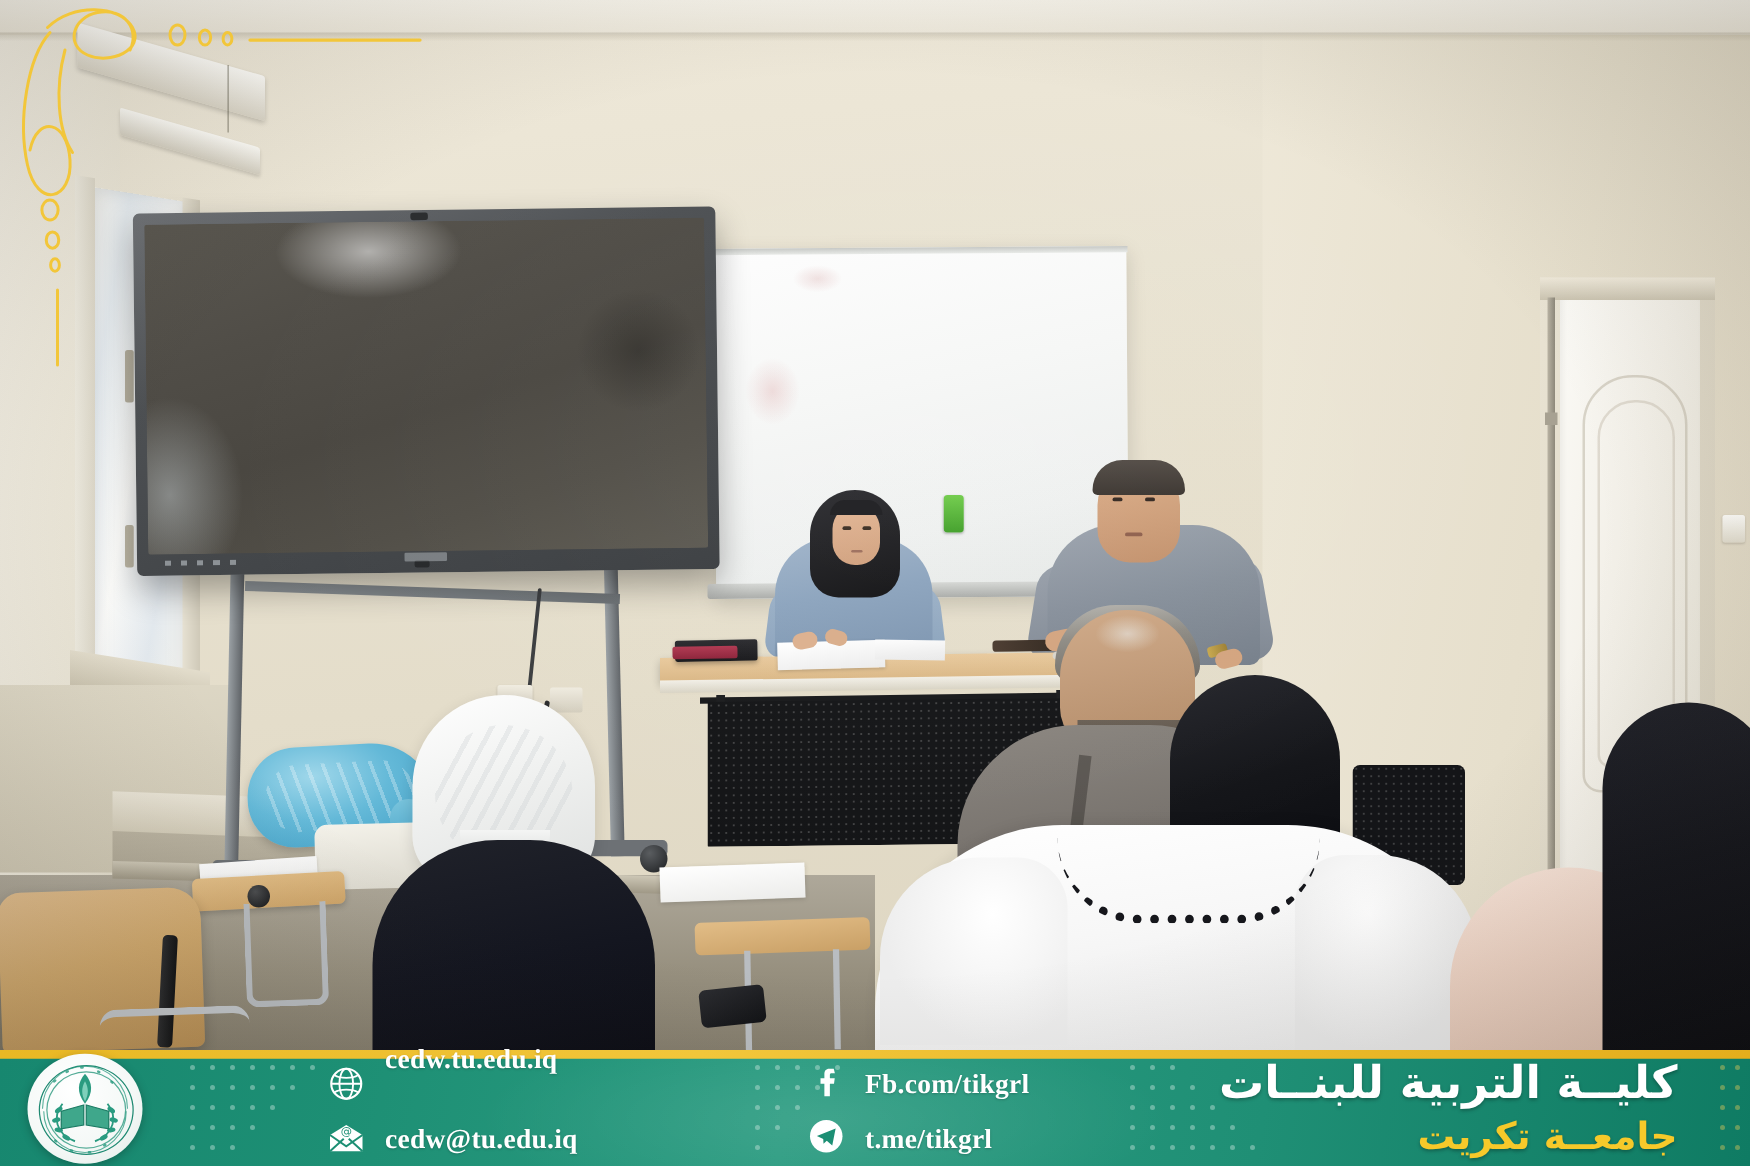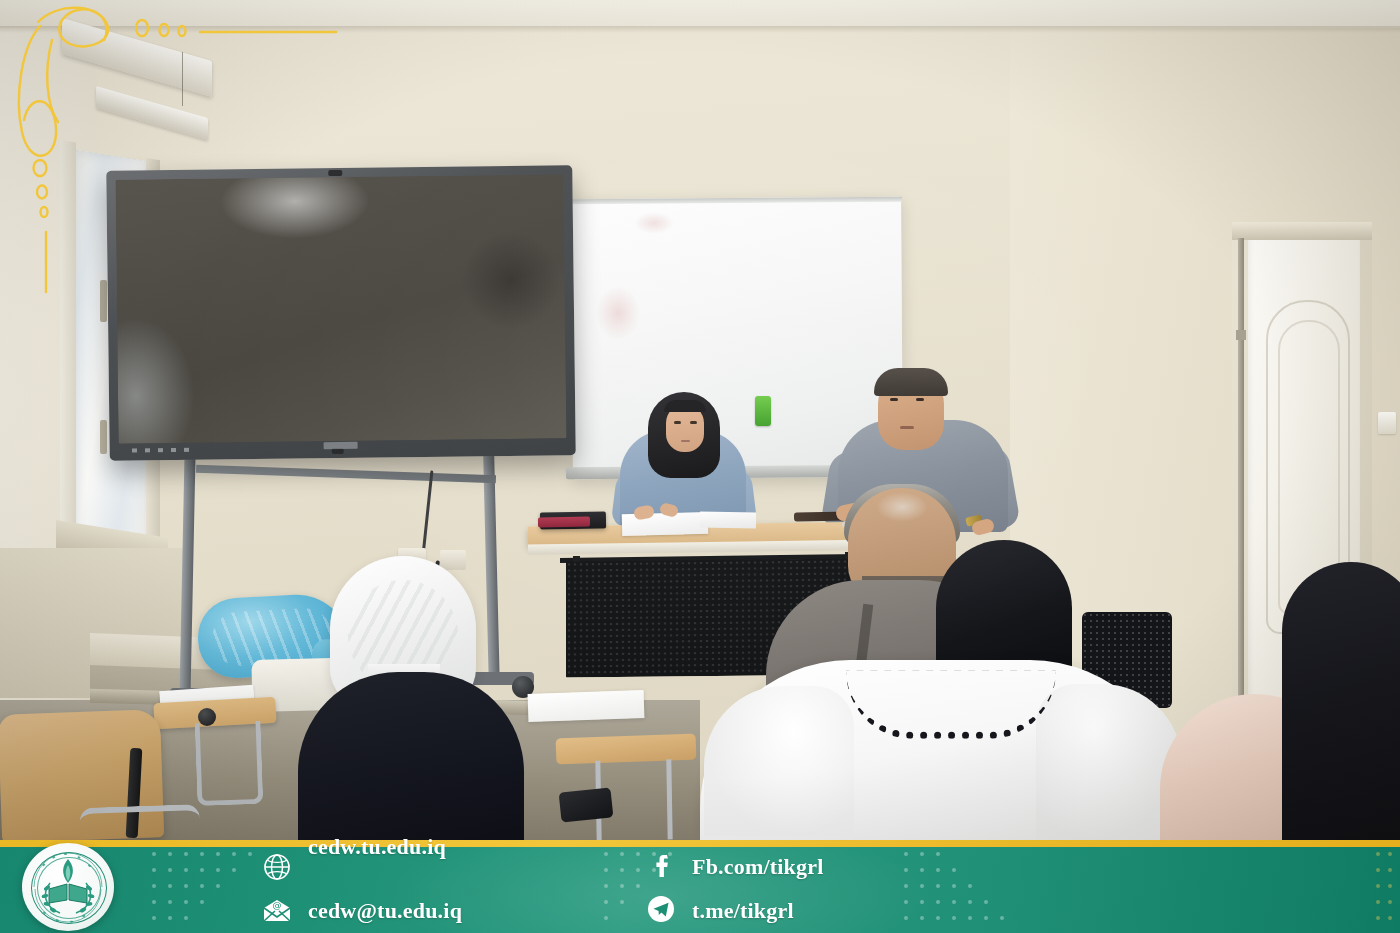--- a/index.html
+++ b/index.html
@@ -702,14 +702,16 @@
     <circle cx="15" cy="15" r="13" fill="#ffffff"></circle>
     <path d="M7.5 14.8 L22.5 8.8 L19.8 22.4 L15.4 18.6 L12.8 21 L12.6 17.1 Z" fill="#1d8f74"></path>
     <path d="M12.6 17.1 L22.5 8.8 L15.4 18.6 Z" fill="#1d8f74" opacity=".55"></path>
   </svg>
 
   <div class="contact c-web">cedw.tu.edu.iq</div>
   <div class="contact c-mail">cedw@tu.edu.iq</div>
   <div class="contact c-fb">Fb.com/tikgrl</div>
   <div class="contact c-tg">t.me/tikgrl</div>
 
+  <div class="ar-main">كليــة التربية للبنــات</div>
+  <div class="ar-sub">جامعــة تكريت</div>
 
 </div>
 
 </body></html>

